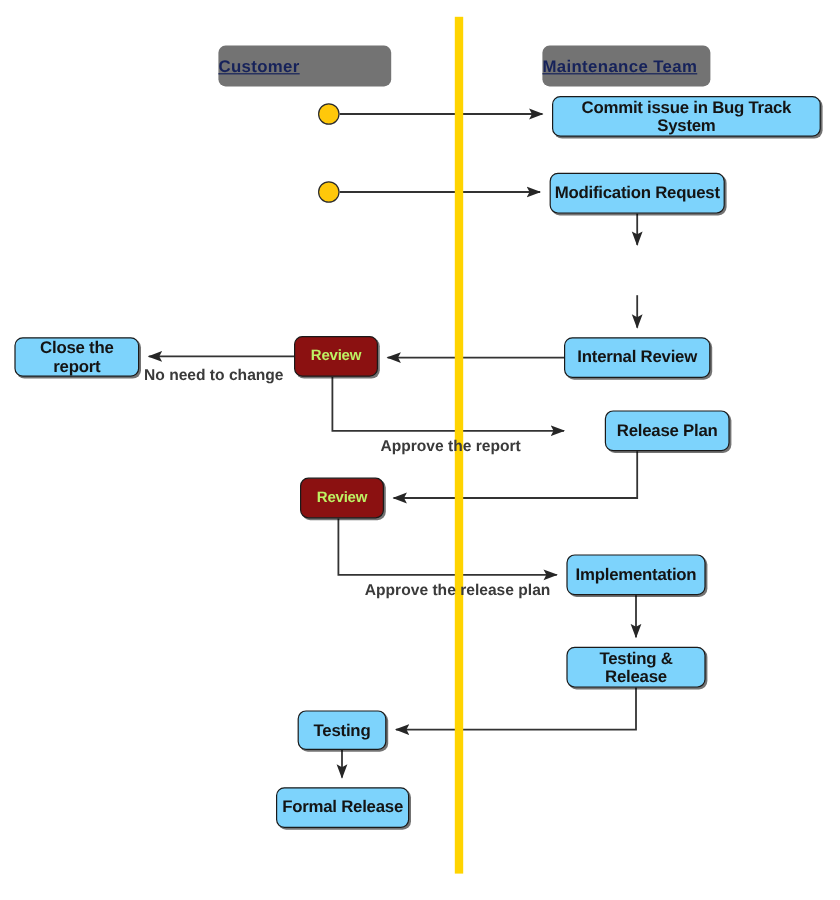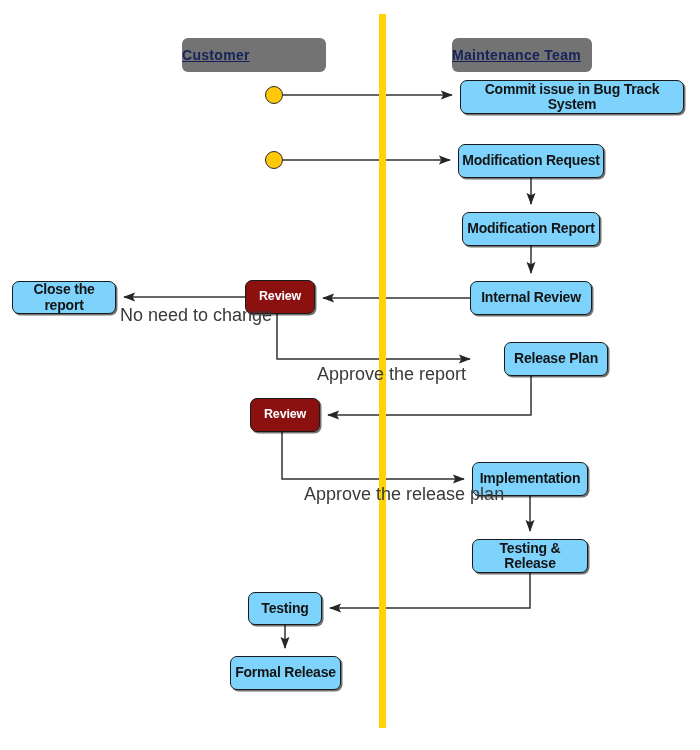--- a/index.html
+++ b/index.html
@@ -40,21 +40,21 @@
   .node.process {
     background: #7dd3fc;
     border: 1.6px solid #1a1a1a;
     color: #141414;
     font-size: 14px;
     box-shadow: 1.5px 1.5px 0px rgba(0,0,0,0.55);
   }
   .node.decision {
     background: #8B1111;
     border: 1.6px solid #1a1a1a;
-    color: #ffffff;
+    color: #bef264;
     font-size: 12.5px;
     box-shadow: 1.5px 1.5px 0px rgba(0,0,0,0.55);
   }
   .lane-header {
     position: absolute;
     box-sizing: border-box;
     display: flex;
     align-items: center;
     justify-content: flex-start;
     background: #737373;
@@ -80,22 +80,22 @@
     z-index: 3;
   }
   .divider {
     position: absolute;
     background: #FFD400;
     z-index: 2;
   }
   .edge-label {
     position: absolute;
     color: #3a3a3a;
-    font-size: 18px;
-    font-weight: normal;
+    font-size: 13px;
+    font-weight: bold;
     white-space: nowrap;
     z-index: 4;
     font-family: "Liberation Sans", sans-serif;
   }
 </style>
 </head>
 <body>
 
 <div id="canvas">
 
@@ -132,23 +132,20 @@
 
   <div class="start-node" style="left: 265px; top: 86px;"></div>
   <div class="start-node" style="left: 265px; top: 151px;"></div>
 
   <div class="node process" style="left: 460px; top: 80px; width: 224px; height: 34px;">
       <span>Commit issue in Bug Track System</span>
     </div>
   <div class="node process" style="left: 458px; top: 144px; width: 146px; height: 34px;">
       <span>Modification Request</span>
     </div>
-  <div class="node process" style="left: 462px; top: 212px; width: 138px; height: 34px;">
-      <span>Modification Report</span>
-    </div>
   <div class="node process" style="left: 470px; top: 281px; width: 122px; height: 34px;">
       <span>Internal Review</span>
     </div>
   <div class="node decision" style="left: 245px; top: 280px; width: 70px; height: 34px;">
       <span>Review</span>
     </div>
   <div class="node process" style="left: 12px; top: 281px; width: 104px; height: 33px;">
       <span>Close the report</span>
     </div>
   <div class="node process" style="left: 478px; top: 342px; width: 104px; height: 34px; margin-left: 26px;">

